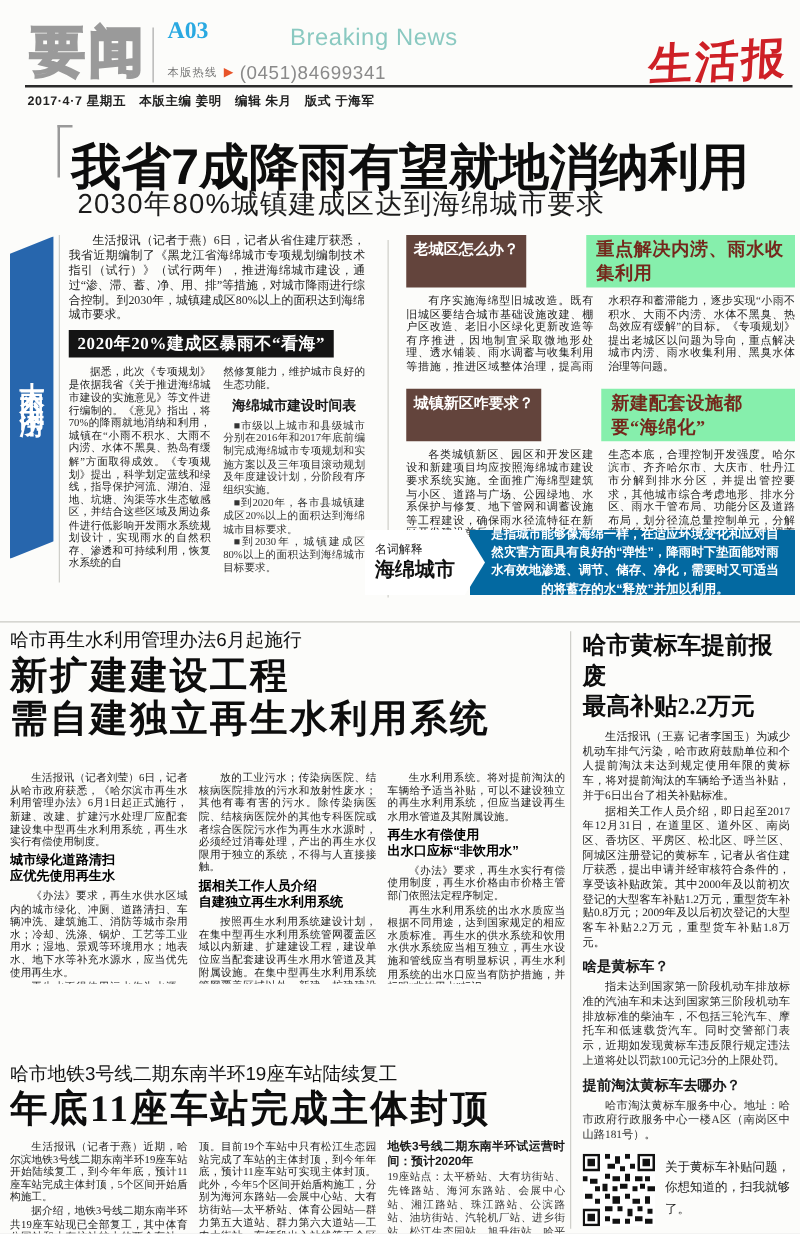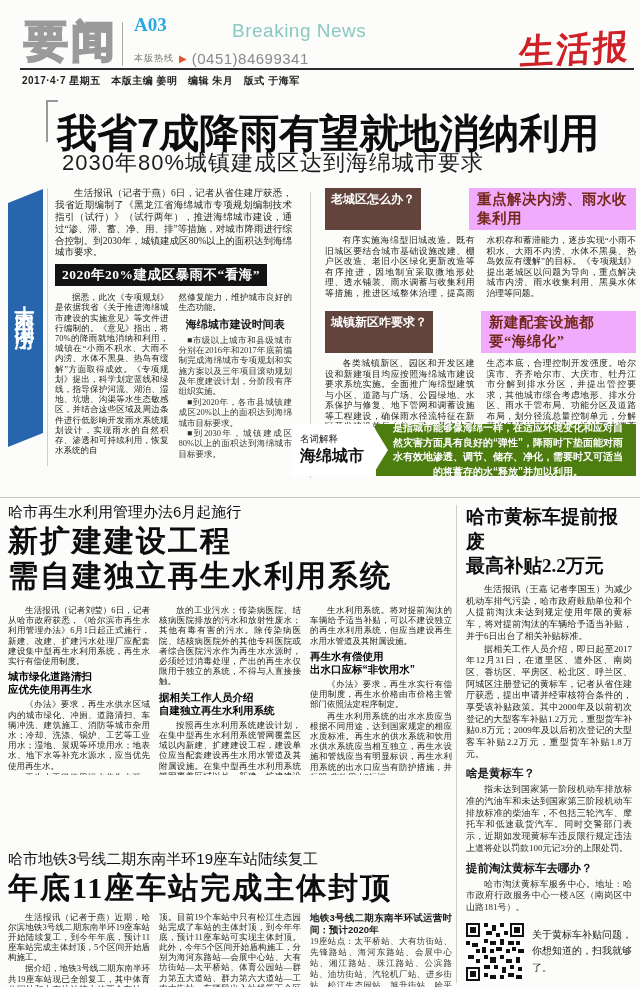--- a/index.html
+++ b/index.html
@@ -78,47 +78,47 @@
   .subcol { flex:1; }
   .tt-title { text-align:center; font-weight:700; font-size:11px; margin:4px 0 3px; }
   .bullet { font-size:8.5px; line-height:1.22; text-align:justify; text-indent:1em; color:#333; }
   .lead-right { position:absolute; left:325px; top:96px; width:311px; }
   .tag-row { display:flex; align-items:stretch; margin-bottom:5px;gap:48px; }
   .tag {
     background:#63443c; color:#fff; font-weight:700; font-size:12px;
     padding:3px 6px; font-family:"Liberation Sans",sans-serif; white-space:nowrap;
   }
   .tag-header {
-    flex:1; background:#f0abfc; color:#74281c; font-weight:900; font-size:14.5px;
+    flex:1; background:#86efac; color:#74281c; font-weight:900; font-size:14.5px;
     padding:2px 8px; letter-spacing:0.5px;
   }
   .two-col { column-count:2; column-gap:12px; }
   .sec2-body { height:64px; margin-bottom:12px; }
   .sec3-body { height:122px; }
   
   .def-box { position:absolute; display:flex; align-items:stretch; }
   .def1 { left:292px; top:332px; width:344px; height:52px; }
   .def-label {
     background:#fff; clip-path:polygon(0 0,calc(100% - 16px) 0,100% 50%,calc(100% - 16px) 100%,0 100%);
     filter:drop-shadow(0 0 1.2px #555); padding:4px 24px 4px 8px; z-index:2;
     display:flex; flex-direction:column; justify-content:center;
   }
   .def-label-small { font-size:9.5px; color:#222; font-family:"Liberation Sans",sans-serif; }
   .def-term { font-size:16px; font-weight:900; color:#111; white-space:nowrap; }
   .def-blue {
-    flex:1; background:#4d7c0f; color:#fff; font-weight:700; font-size:10px;
+    flex:1; background:#0369a1; color:#fff; font-weight:700; font-size:10px;
     line-height:1.45; padding:4px 10px 4px 14px; text-align:center;
     display:flex; align-items:center; margin-left:-12px;
     font-family:"Liberation Sans",sans-serif;
   }
   
   .middle { position:absolute; top:503px; left:8px; width:444px; }
   .kicker { font-family:"Liberation Sans",sans-serif; font-size:15px; color:#111; }
   .big-headline { font-weight:900; font-size:30px; line-height:1.15; letter-spacing:2px; color:#0d0d0d; white-space:pre-line; margin-top:2px; }
-  .cols3 { display:flex; gap:9px; margin-top:12px; height:170px; overflow:hidden; }
+  .cols3 { display:flex; gap:9px; margin-top:24px; height:170px; overflow:hidden; }
   .col3 { flex:1; }
   .col3 .body-p { margin-bottom:1px; font-size:8.5px; }
   .inline-sub {
     font-family:"Liberation Sans",sans-serif; font-weight:700; font-size:10.5px;
     color:#000; margin:4px 0 3px; white-space:pre-line; line-height:1.25;
   }
   
   .right-col { position:absolute; left:466px; top:505px; width:166px; height:480px; overflow:hidden; }
   .yellow-headline { font-weight:900; font-size:19px; line-height:1.3; color:#0d0d0d; white-space:pre-line; margin-bottom:5px; }
   .right-col .body-p { font-size:9px; line-height:1.3; margin-bottom:1px; }

